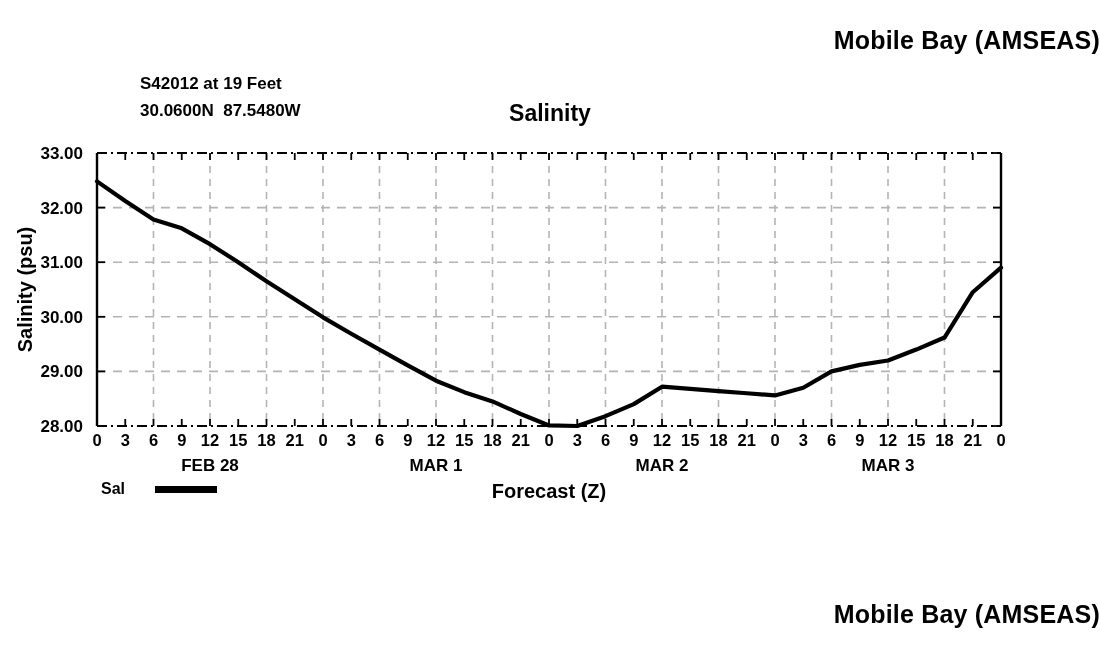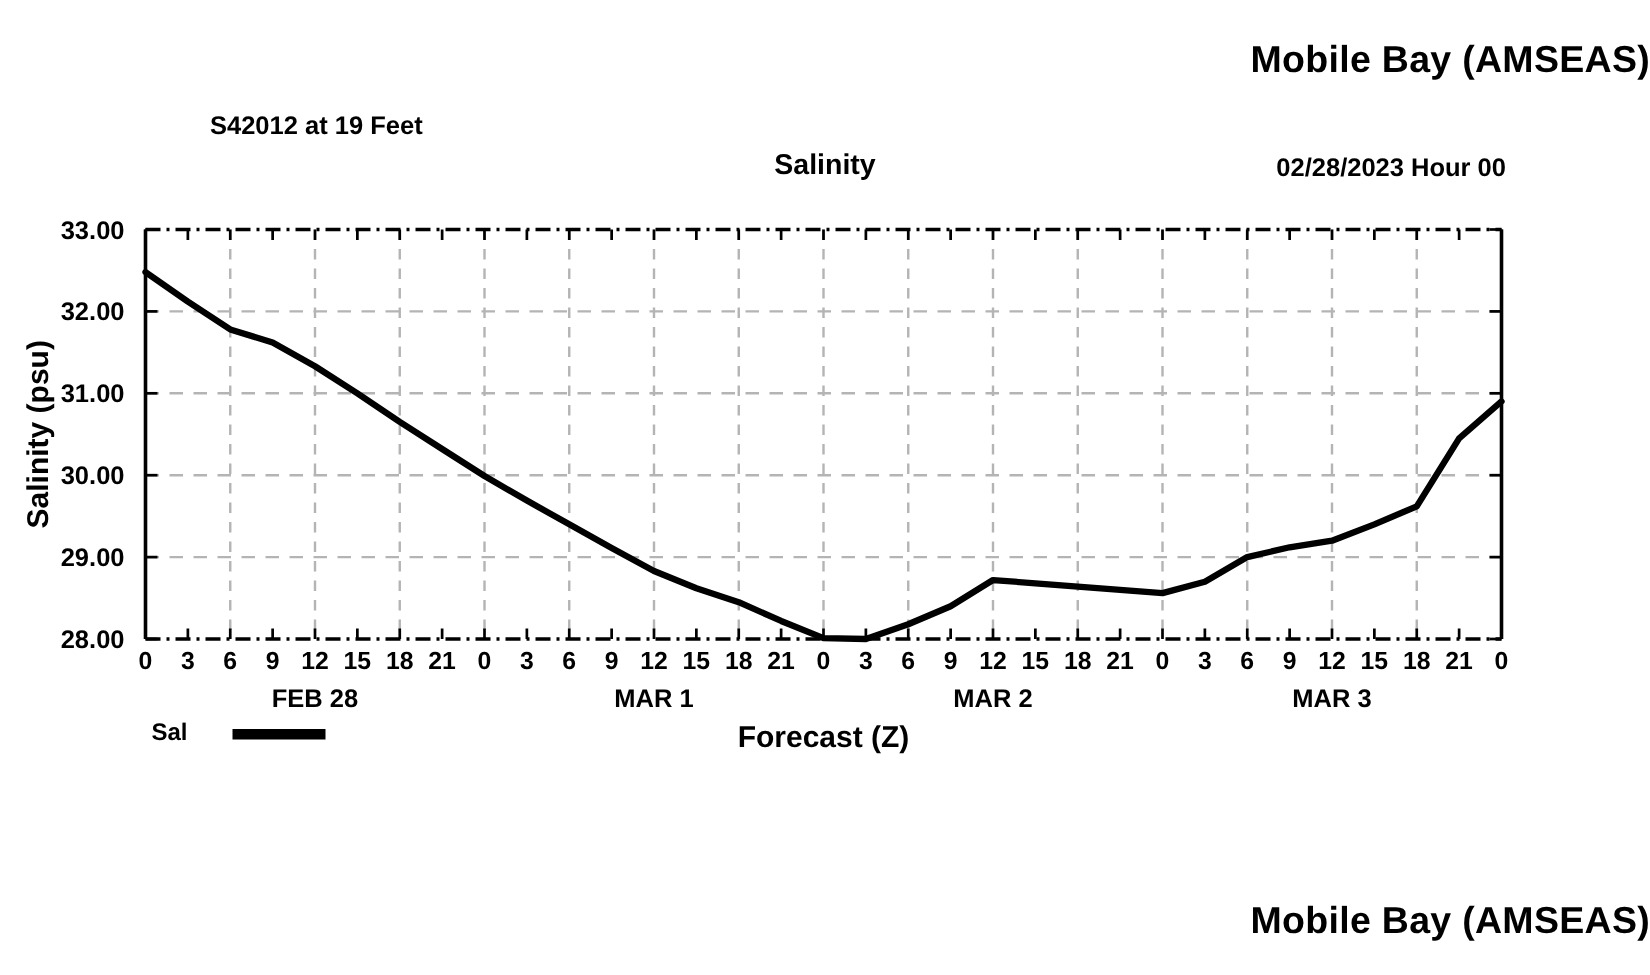--- a/index.html
+++ b/index.html
@@ -37,21 +37,21 @@
     margin-left: 40px;
   }
   #meta-station { top: 74px; }
   #meta-coords  { top: 101px; }
 
   #subtitle {
     position: absolute;
     left: 0; right: 0;
     top: 100px;
     text-align: center;
-    font-size: 19px;
+    font-size: 23px;
     font-weight: bold;
   }
 
   #meta-datetime {
     position: absolute;
     right: 96px;
     top: 102px;
     font-size: 17px;
     font-weight: bold;
     white-space: pre;
@@ -83,24 +83,24 @@
 </style>
 </head>
 <body>
 
 <div class="page">
 
   <div class="title-main" id="title-top">Mobile Bay (AMSEAS)</div>
 
   <div class="meta-left" id="meta-station">S42012 at 19 Feet</div>
 
+  <div class="meta-left" id="meta-coords">30.0600N  87.5480W</div>
 
   <div id="subtitle">Salinity</div>
 
-  <div id="meta-datetime">02/28/2023 Hour 00</div>
 
   <svg id="chart-svg" width="1100" height="560" xmlns="http://www.w3.org/2000/svg">
     <g id="grid-layer">
         <line x1="153.5" y1="153" x2="153.5" y2="426" stroke="#b4b4b4" stroke-width="1.6" stroke-dasharray="7,6"></line>
         <line x1="210" y1="153" x2="210" y2="426" stroke="#b4b4b4" stroke-width="1.6" stroke-dasharray="7,6"></line>
         <line x1="266.5" y1="153" x2="266.5" y2="426" stroke="#b4b4b4" stroke-width="1.6" stroke-dasharray="7,6"></line>
         <line x1="323" y1="153" x2="323" y2="426" stroke="#b4b4b4" stroke-width="1.6" stroke-dasharray="7,6"></line>
         <line x1="379.5" y1="153" x2="379.5" y2="426" stroke="#b4b4b4" stroke-width="1.6" stroke-dasharray="7,6"></line>
         <line x1="436" y1="153" x2="436" y2="426" stroke="#b4b4b4" stroke-width="1.6" stroke-dasharray="7,6"></line>
         <line x1="492.5" y1="153" x2="492.5" y2="426" stroke="#b4b4b4" stroke-width="1.6" stroke-dasharray="7,6"></line>

